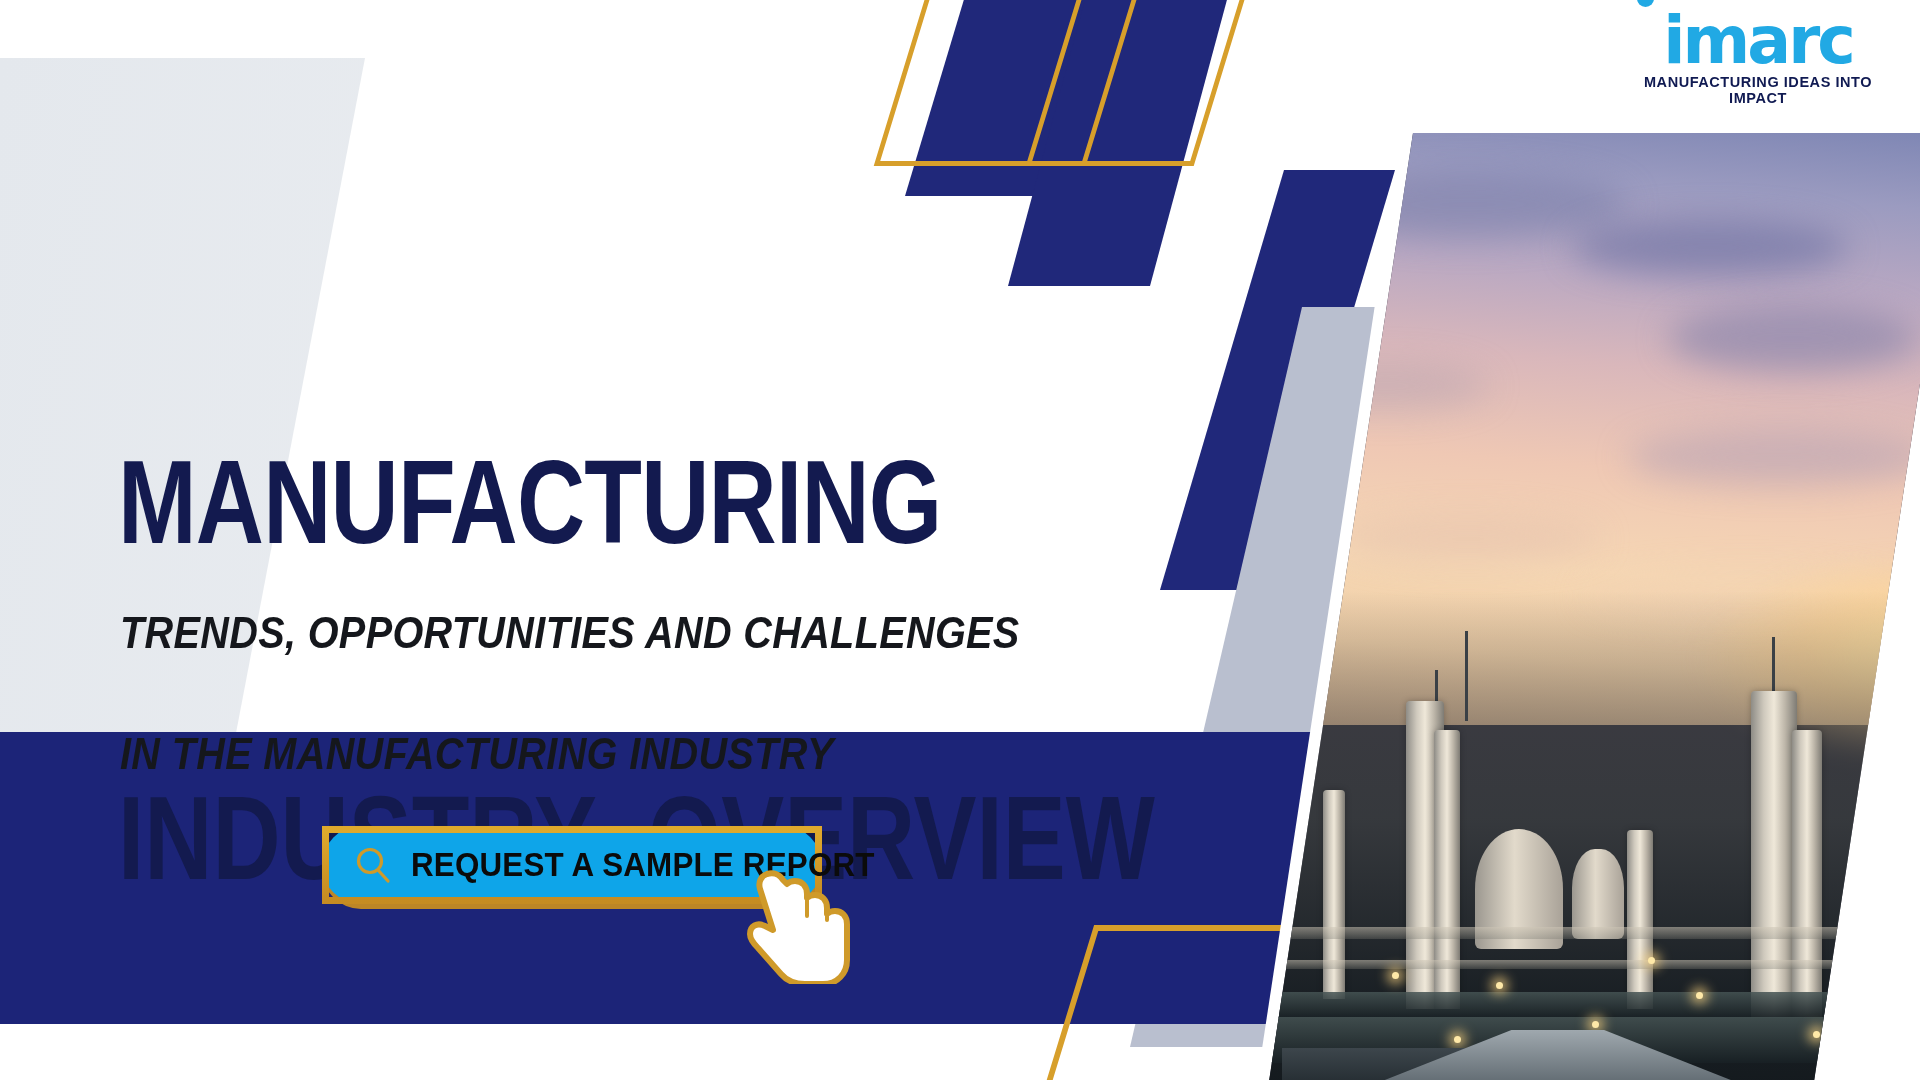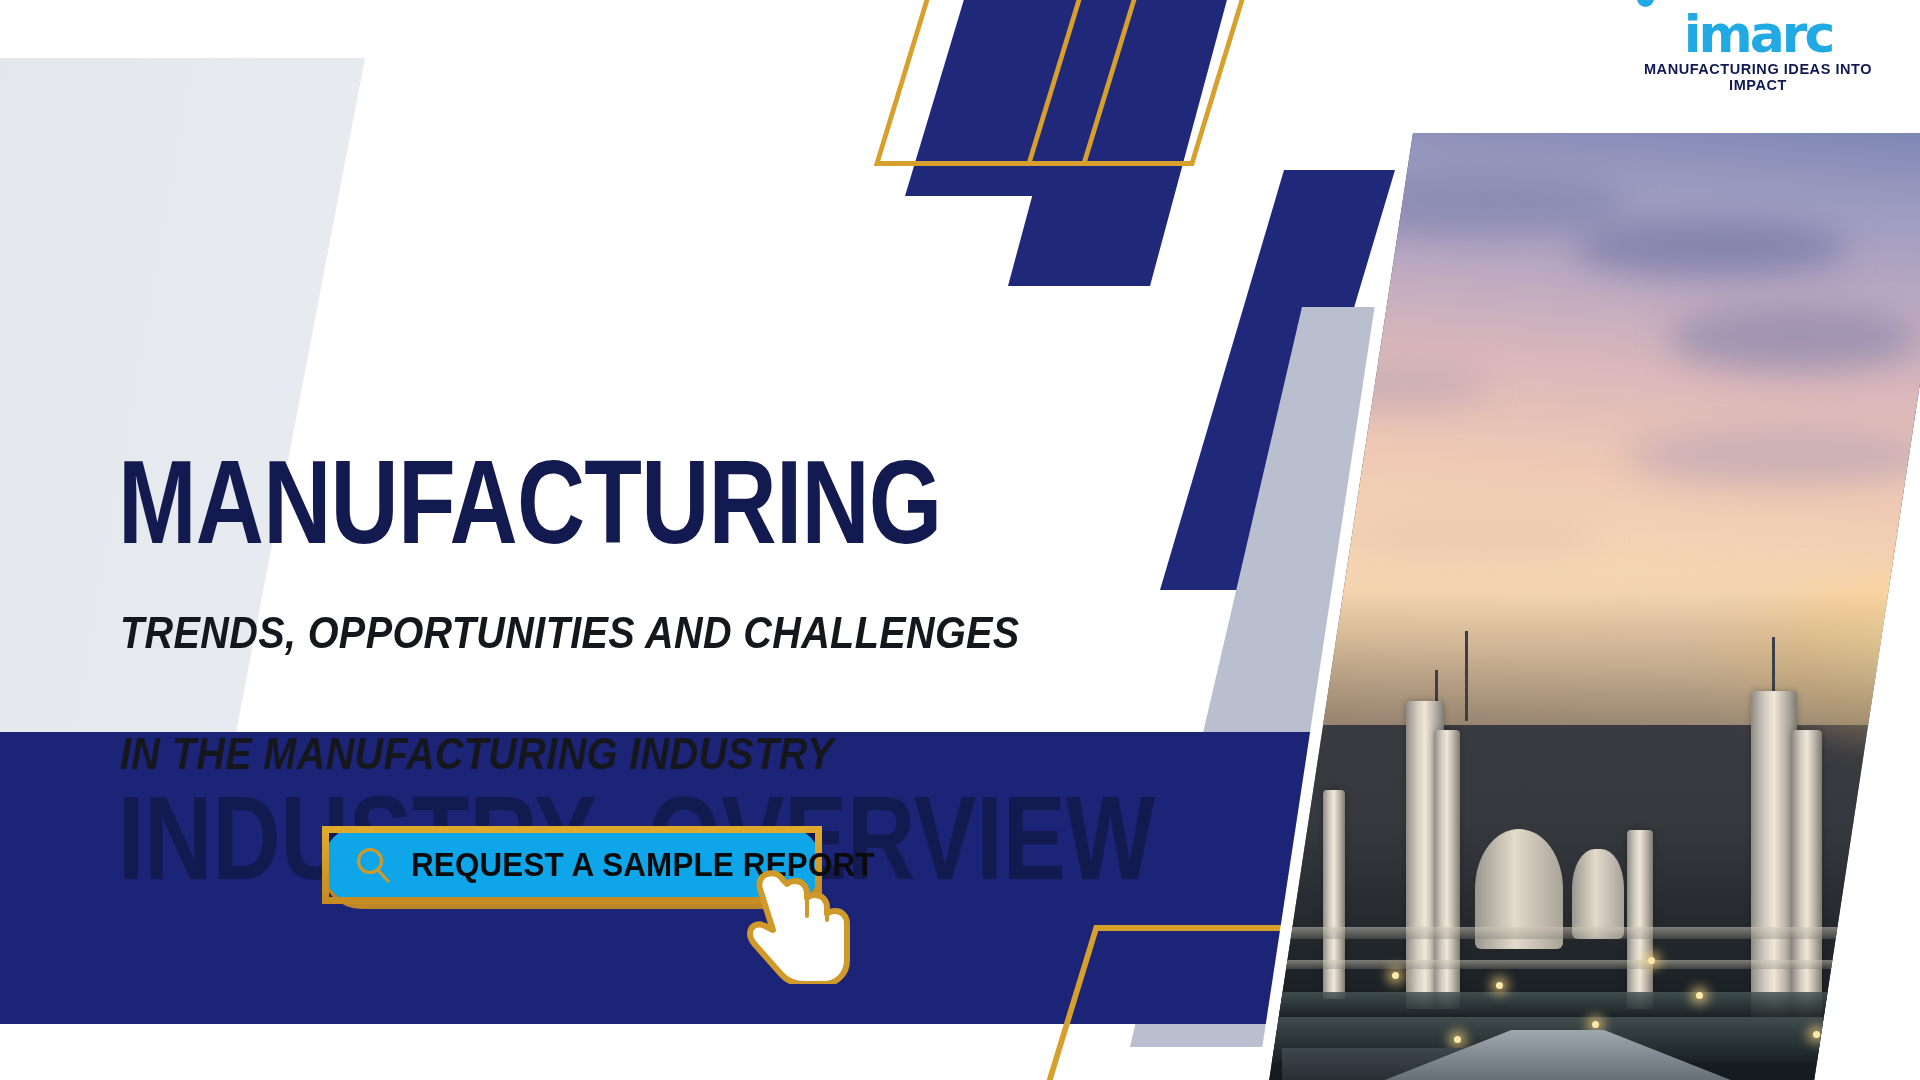--- a/index.html
+++ b/index.html
@@ -209,21 +209,21 @@
     font-size:33px; font-weight:900; color:#0b0b0b;
     letter-spacing:.2px; transform:scaleX(.95); transform-origin:left center;
     white-space:nowrap;
   }
   .mag{ width:40px; height:40px; flex:0 0 auto; }
   .cursor{ position:absolute; left:425px; top:40px; width:105px; height:118px; }
 
   
   .logo{ position:absolute; right:22px; top:8px; width:280px; text-align:center; }
   .logo-word{
-    font-size:52px; font-weight:700; color:#21a9e4;
+    font-size:65px; font-weight:700; color:#21a9e4;
     letter-spacing:-3px; line-height:1; position:relative;
     font-family:"DejaVu Sans", sans-serif;
   }
   .logo-dot{
     position:absolute; left:19px; top:-18px; width:17px; height:17px;
     border-radius:50%; background:#21a9e4;
   }
   .logo-tag{
     font-size:14.5px; font-weight:700; color:#101a52;
     letter-spacing:.55px; margin-top:1px;

